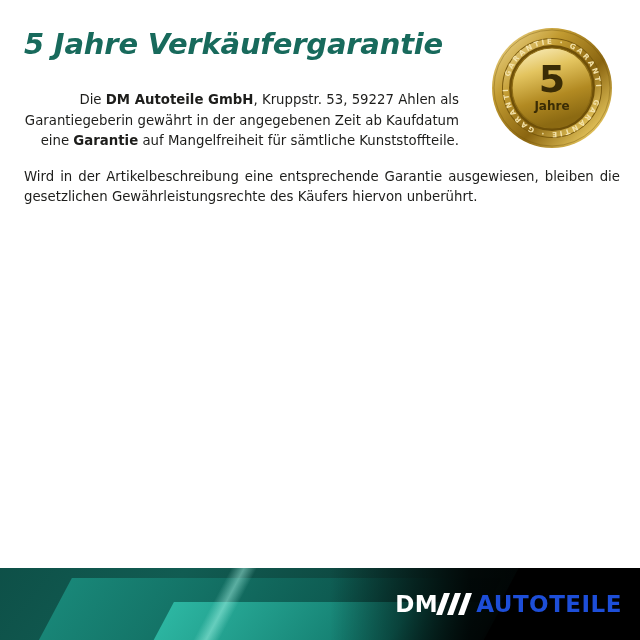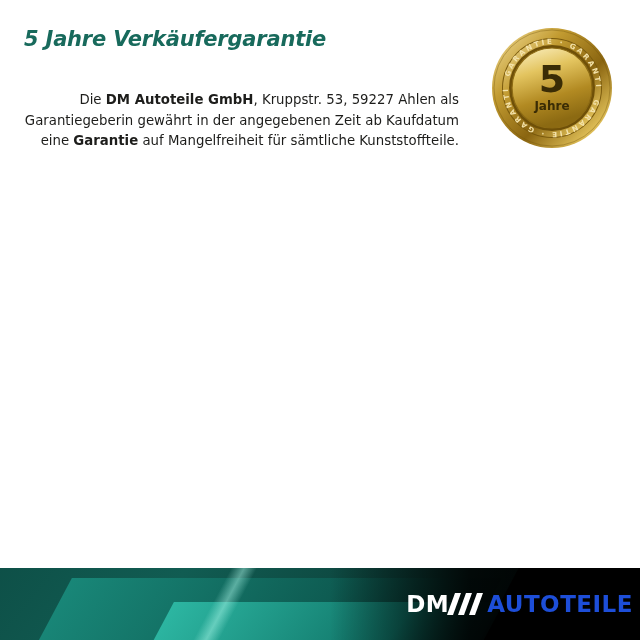--- a/index.html
+++ b/index.html
@@ -13,21 +13,21 @@
     position: relative;
     width: 640px; height: 640px;
     background: #ffffff;
     overflow: hidden;
   }
 
   
   .title {
     position: absolute;
     left: 24px; top: 27px;
-    font-size: 21px;
+    font-size: 29px;
     font-weight: bold;
     font-style: italic;
     color: #186a5c;
     letter-spacing: -0.2px;
     white-space: nowrap;
   }
 
   
   .body {
     position: absolute;
@@ -94,21 +94,21 @@
     transform: skewX(-28deg);
   }
   .footer .fadeRight {
     position: absolute;
     left: 330px; top: 0;
     width: 310px; height: 72px;
     background: linear-gradient(90deg, rgba(0,0,0,0) 0%, rgba(0,0,0,.85) 45%, #000 100%);
   }
   .brand {
     position: absolute;
-    right: 7px; top: 50%;
+    right: 18px; top: 50%;
     transform: translateY(-50%);
     display: flex;
     align-items: center;
     gap: 2px;
     white-space: nowrap;
   }
   .brand .dm {
     color: #ffffff;
     font-size: 23px;
     font-weight: bold;
@@ -200,20 +200,21 @@
         <textPath href="#arcBottom" startOffset="8%">GARANTIE · GARANTIE ·</textPath>
       </text>
 
       <text x="62" y="66" text-anchor="middle" font-family="DejaVu Sans, sans-serif" font-size="38" font-weight="bold" fill="#3a2c05">5</text>
       <text x="62" y="84" text-anchor="middle" font-family="DejaVu Sans, sans-serif" font-size="12" font-weight="bold" fill="#3a2c05">Jahre</text>
     </svg>
   </div>
 
   <div class="body">
     <p class="para first"><span>Die </span><b>DM Autoteile GmbH</b><span>, Kruppstr. 53, 59227 Ahlen als Garantiegeberin gewährt in der angegebenen Zeit ab Kaufdatum eine </span><b>Garantie</b><span> auf Mangelfreiheit für sämtliche Kunststoffteile.</span></p>
+    <p class="para"><span>Wird in der Artikelbeschreibung eine entsprechende Garantie ausgewiesen, bleiben die gesetzlichen Gewährleistungsrechte des Käufers hiervon unberührt.</span></p>
   </div>
 
   <div class="footer">
     <div class="bg"></div>
     <div class="sweep1"></div>
     <div class="sweep2"></div>
     <div class="sweep3"></div>
     <div class="shine"></div>
     <div class="fadeRight"></div>
     <div class="brand">

